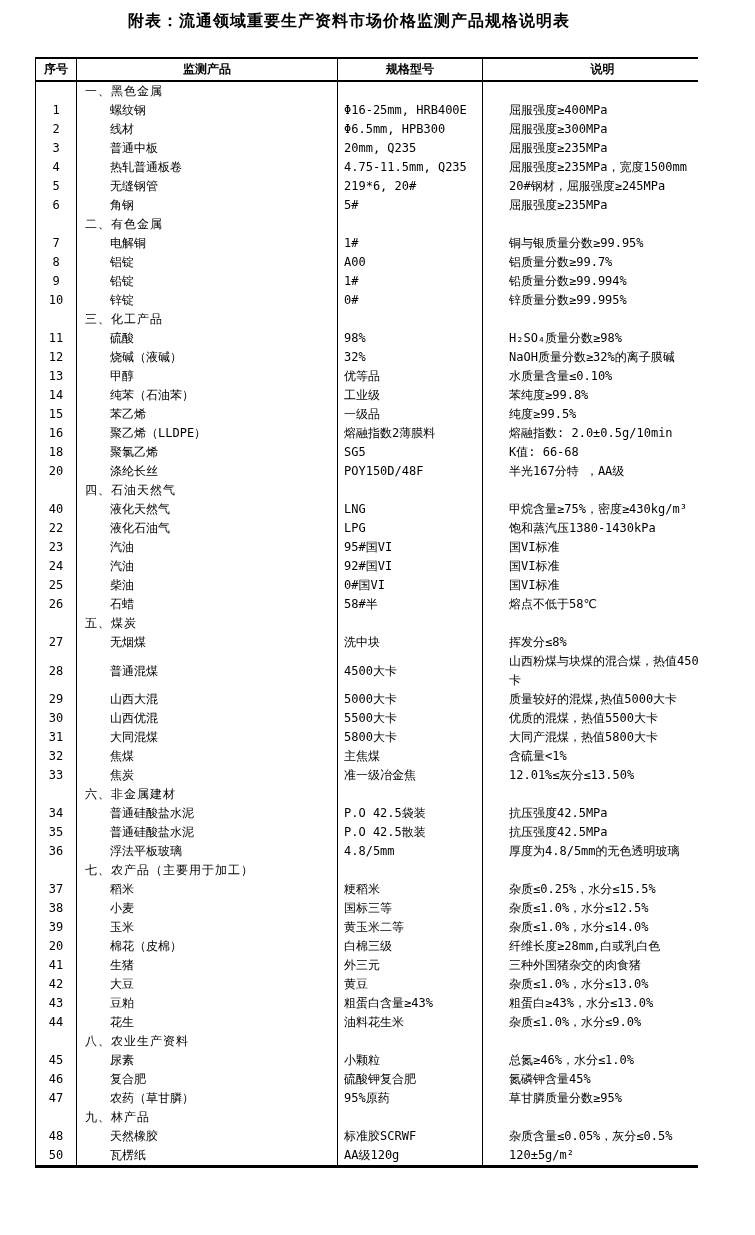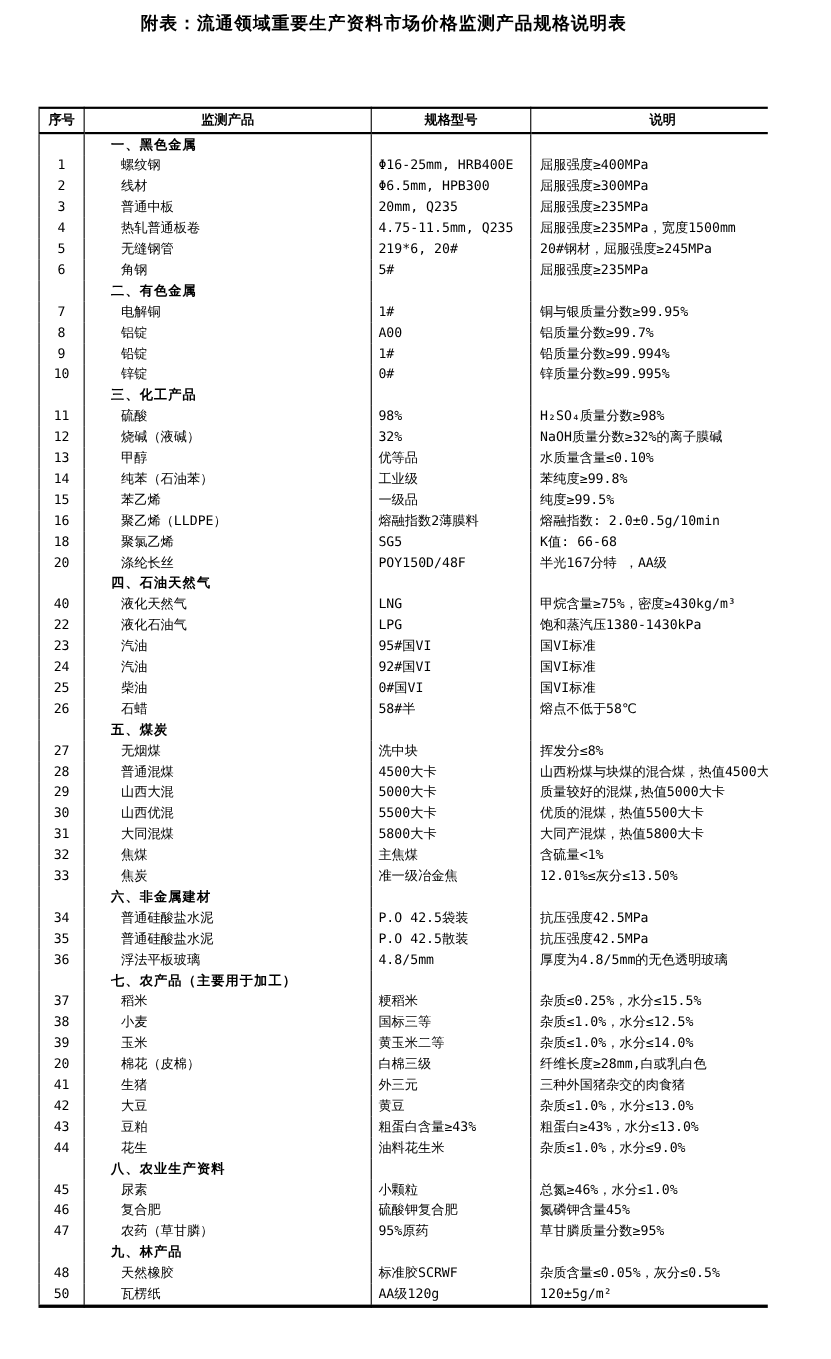--- a/index.html
+++ b/index.html
@@ -28,21 +28,20 @@
     position: absolute;
     left: 35px;
     top: 57px;
     width: 687px;
     border-collapse: collapse;
     table-layout: fixed;
     border-top: 2px solid #000;
     border-bottom: 3px solid #000;
     border-left: 1px solid #000;
     border-right: 1px solid #000;
-    margin-top: 40px;
   }
   col.w-no   { width: 41px; }
   col.w-prod { width: 261px; }
   col.w-spec { width: 145px; }
   col.w-desc { width: 240px; }
   .spec-table th {
     height: 21px;
     font-size: 12px;
     font-weight: bold;
     text-align: center;
@@ -56,23 +55,23 @@
     height: 19px;
     line-height: 19px;
     font-size: 12px;
     padding: 0;
     vertical-align: middle;
     overflow: hidden;
     word-break: break-all;
   }
   td.c-no   { text-align: center; }
   td.c-product { padding-left: 33px; }
-  tr.section-row td.c-product { padding-left: 24px; font-weight: bold; letter-spacing: 1px; }
+  tr.section-row td.c-product { padding-left: 8px; font-weight: normal; letter-spacing: 1px; }
   td.c-spec { padding-left: 6px; }
-  td.c-desc { padding-left: 8px; padding-right: 4px; line-height: 19px; }
+  td.c-desc { padding-left: 26px; padding-right: 4px; line-height: 19px; }
 </style>
 </head>
 <body>
 
 <div class="page">
   <div class="doc-title">附表：流通领域重要生产资料市场价格监测产品规格说明表</div>
 
   <table class="spec-table">
     <colgroup>
       <col class="w-no">

